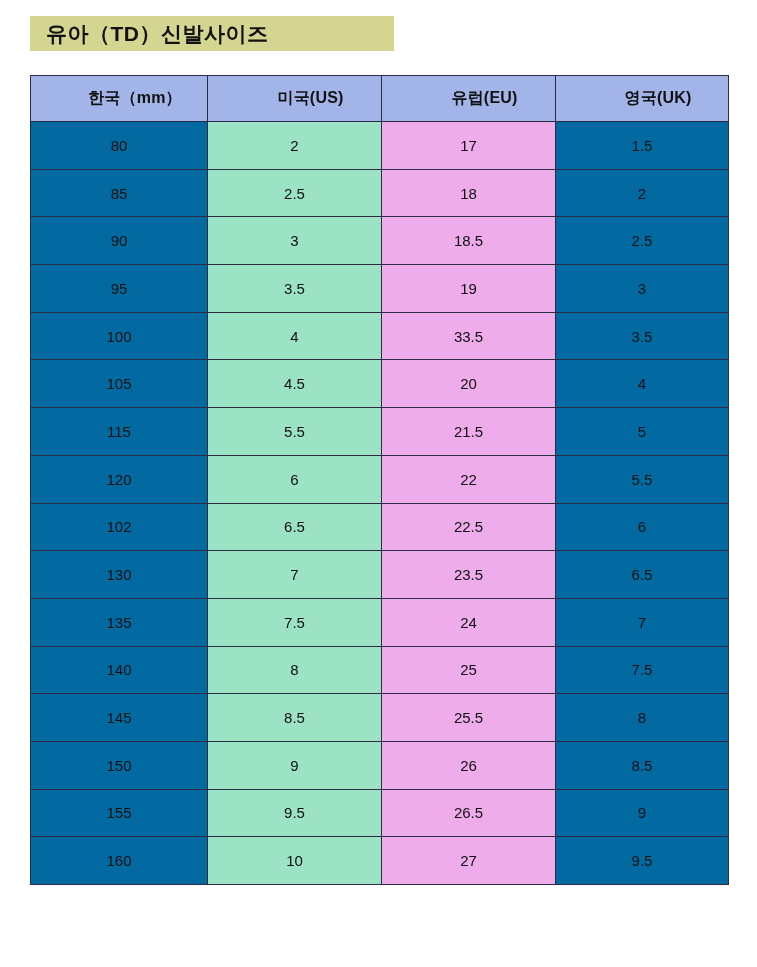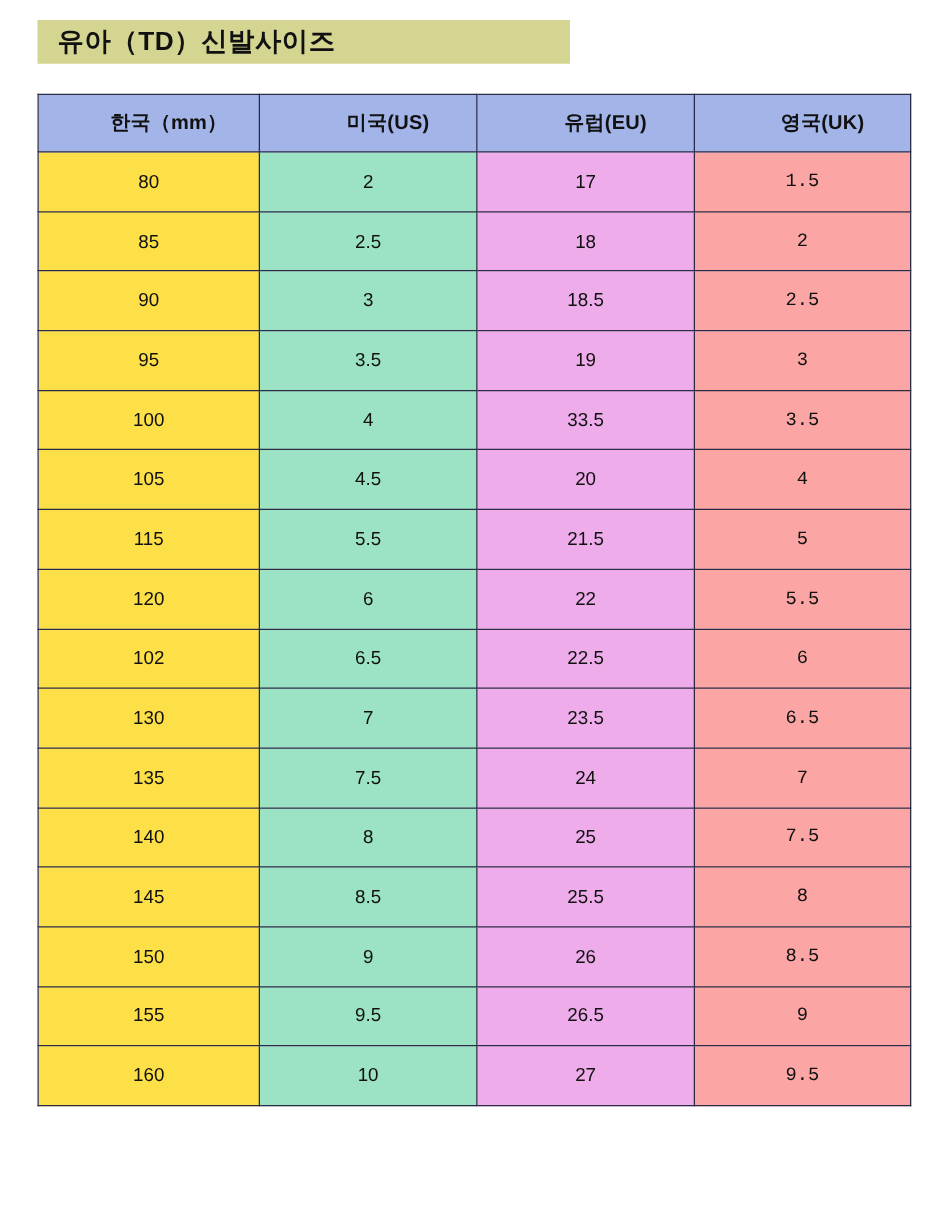--- a/index.html
+++ b/index.html
@@ -20,21 +20,21 @@
     position: relative;
     width: 757px;
     height: 967px;
   }
 
   
   .title-banner {
     position: absolute;
     left: 30px;
     top: 16px;
-    width: 426px;
+    width: 364px;
     height: 35px;
     background: #d3d591;
     display: flex;
     align-items: center;
     box-sizing: border-box;
     padding-left: 16px;
   }
   .title-text {
     font-size: 21px;
     font-weight: 700;
@@ -75,25 +75,25 @@
     font-size: 16px;
     letter-spacing: 0.2px;
     padding-left: 32px;
   }
 
   .size-table tbody td {
     height: 46.7px;
     font-weight: 400;
   }
 
-  .size-table tbody td.col-kr { background: #fde047; }
+  .size-table tbody td.col-kr { background: #0369a1; }
   .size-table tbody td.col-us { background: #9ce2c5; }
   .size-table tbody td.col-eu { background: #eeacea; margin-left: 22px; }
   .size-table tbody td.col-uk { background: #fcccA4; }
-  .size-table tbody td.col-uk { background: #fca5a5; font-family: Liberation Mono, monospace; }
+  .size-table tbody td.col-uk { background: #0369a1; }
 </style>
 </head>
 <body>
 
 <div class="page">
 
   <div class="title-banner">
     <span class="title-text">유아（TD）신발사이즈</span>
   </div>
 

